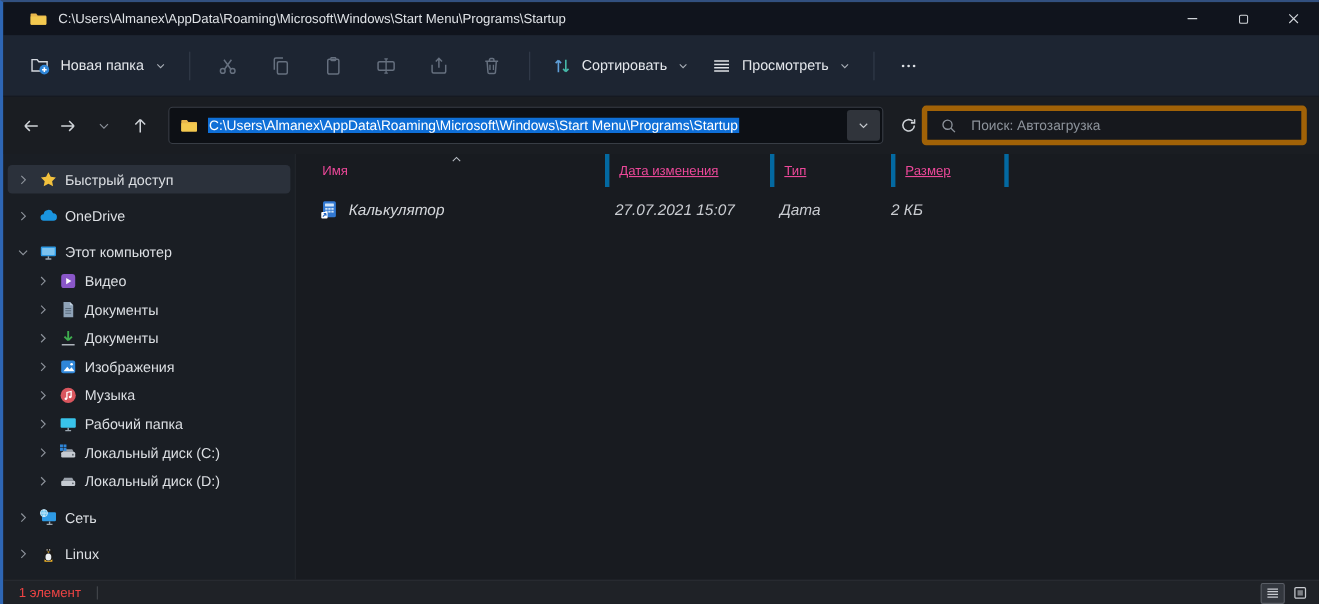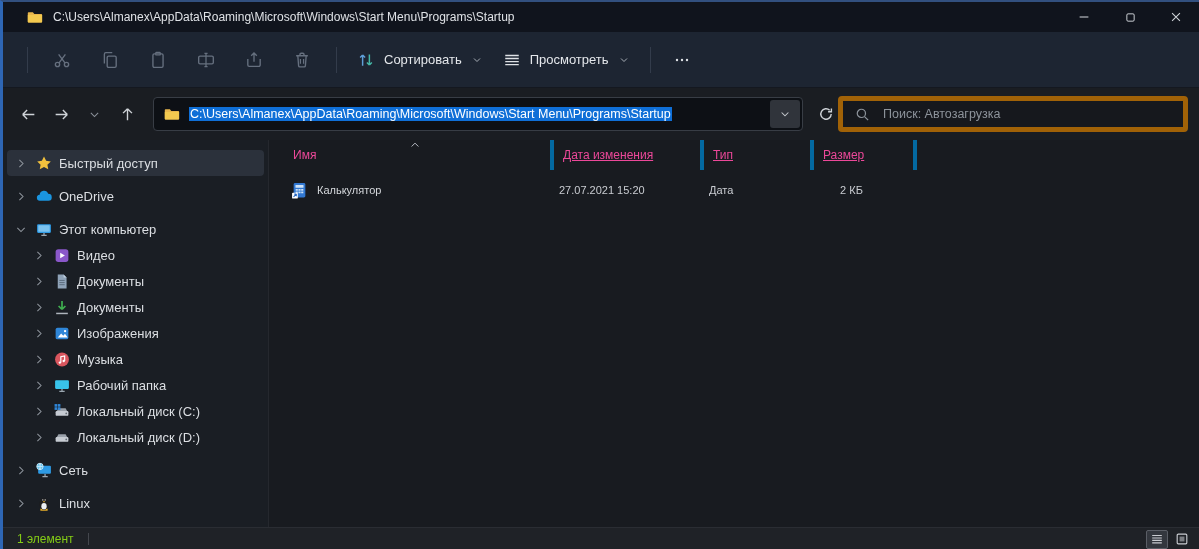--- a/index.html
+++ b/index.html
@@ -55,28 +55,28 @@
   .srow span{white-space:nowrap;}
 
   .content{flex:1;background:#181b20;position:relative;}
   .listheader{display:grid;grid-template-columns:281px 150px 110px 103px 1fr;height:30px;align-items:center;
     font-size:12px;color:#ec4899;position:relative;}
   .hcell{padding-left:24px;position:relative;height:100%;display:flex;align-items:center;}
   .hcell.b{padding-left:9px;border-left:4px solid #0369a1;text-decoration:underline;}
   .hcell.end{padding:0;}
   .sortmark{position:absolute;left:140px;top:-1px;color:#b9bec5;}
   .filerow{display:grid;grid-template-columns:281px 150px 110px 103px 1fr;height:28px;align-items:center;
-    font-size:11px;color:#d5d8dc;margin-top:6px;cursor:pointer;}
+    font-size:14px;color:#d5d8dc;margin-top:6px;cursor:pointer;font-style:italic;}
   .fname{display:flex;align-items:center;gap:9px;padding-left:22px;}
   .fcell{padding-left:9px;color:#c9ccd1;}
-  .fsize{text-align:center;padding-right:20px;color:#c9ccd1;}
+  .fsize{text-align:left;padding-right:20px;color:#c9ccd1;}
 
   
   .statusbar{height:22px;background:#1f2227;border-top:1px solid #2a2d33;display:flex;align-items:center;
-    font-size:12px;color:#84cc16;flex:none;padding-left:14px;position:relative;}
+    font-size:12px;color:#ef4444;flex:none;padding-left:14px;position:relative;}
   .status-sep{width:1px;height:12px;background:#44474d;margin-left:14px;}
   .view-toggles{position:absolute;right:6px;top:0;height:22px;display:flex;align-items:center;gap:3px;}
   .vt-btn{width:22px;height:19px;display:flex;align-items:center;justify-content:center;background:transparent;
     border:1px solid transparent;border-radius:2px;color:#c9ccd1;cursor:pointer;}
   .vt-btn.active{background:#33373e;border-color:#5a5e66;}
 </style>
 </head>
 <body>
 
 <div class="window">
@@ -102,20 +102,31 @@
       </button>
       <button class="win-btn">
         <svg viewBox="0 0 16 16" width="14" height="14">
             <path d="M3.5 3.5l9 9M12.5 3.5l-9 9" stroke="currentColor" stroke-width="1.2" fill="none"></path>
           </svg>
       </button>
     </div>
   </div>
 
   <div class="toolbar">
+    <button class="tb-btn">
+      <svg viewBox="0 0 18 18" width="19" height="19">
+        <path d="M2 4h4.4l1.4 1.8H15v8H2z" fill="none" stroke="#d4d8de" stroke-width="1.2"></path>
+        <circle cx="12.6" cy="12.6" r="4.2" fill="#2f86d8"></circle>
+        <path d="M12.6 10.6v4M10.6 12.6h4" stroke="#fff" stroke-width="1.3"></path>
+      </svg>
+      <span>Новая папка</span>
+      <svg class="chev" viewBox="0 0 16 16" width="12" height="12">
+          <path d="M4 6l4 4 4-4" stroke="currentColor" stroke-width="1.3" fill="none"></path>
+        </svg>
+    </button>
 
     <div class="tb-divider"></div>
 
     <button class="tb-icon-btn">
       <svg viewBox="0 0 16 16" width="18" height="18">
         <circle cx="4" cy="12" r="1.9" stroke="currentColor" stroke-width="1.2" fill="none"></circle>
         <circle cx="12" cy="12" r="1.9" stroke="currentColor" stroke-width="1.2" fill="none"></circle>
         <path d="M5.4 10.6 11 3M10.6 10.6 5 3" stroke="currentColor" stroke-width="1.2" fill="none"></path>
       </svg>
     </button>
@@ -431,21 +442,21 @@
                 <rect x="9.6" y="6.6" width="2" height="1.6"></rect>
                 <rect x="4.4" y="9" width="2" height="1.6"></rect>
                 <rect x="7" y="9" width="2" height="1.6"></rect>
                 <rect x="9.6" y="9" width="2" height="1.6"></rect>
               </g>
             <rect x="1" y="10.2" width="5.4" height="5.4" rx="0.8" fill="#fff"></rect>
             <path d="M2.4 14 5 11.4M5 11.4H3.1M5 11.4v1.9" stroke="#2567c2" stroke-width="1" fill="none"></path>
           </svg>
           <span>Калькулятор</span>
         </div>
-        <div class="fcell">27.07.2021 15:20</div>
+        <div class="fcell">27.07.2021 15:07</div>
         <div class="fcell">Дата</div>
         <div class="fsize">2 КБ</div>
         <div></div>
       </div>
     </section>
   </div>
 
   <div class="statusbar">
     <span>1 элемент</span>
     <div class="status-sep"></div>

